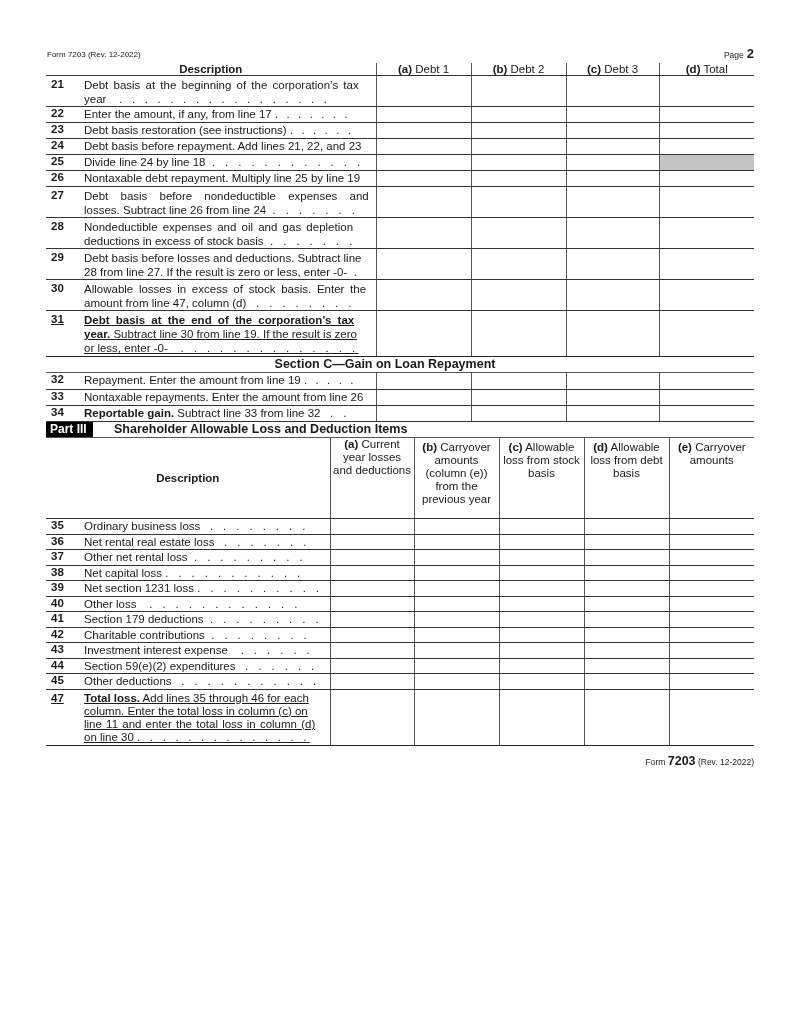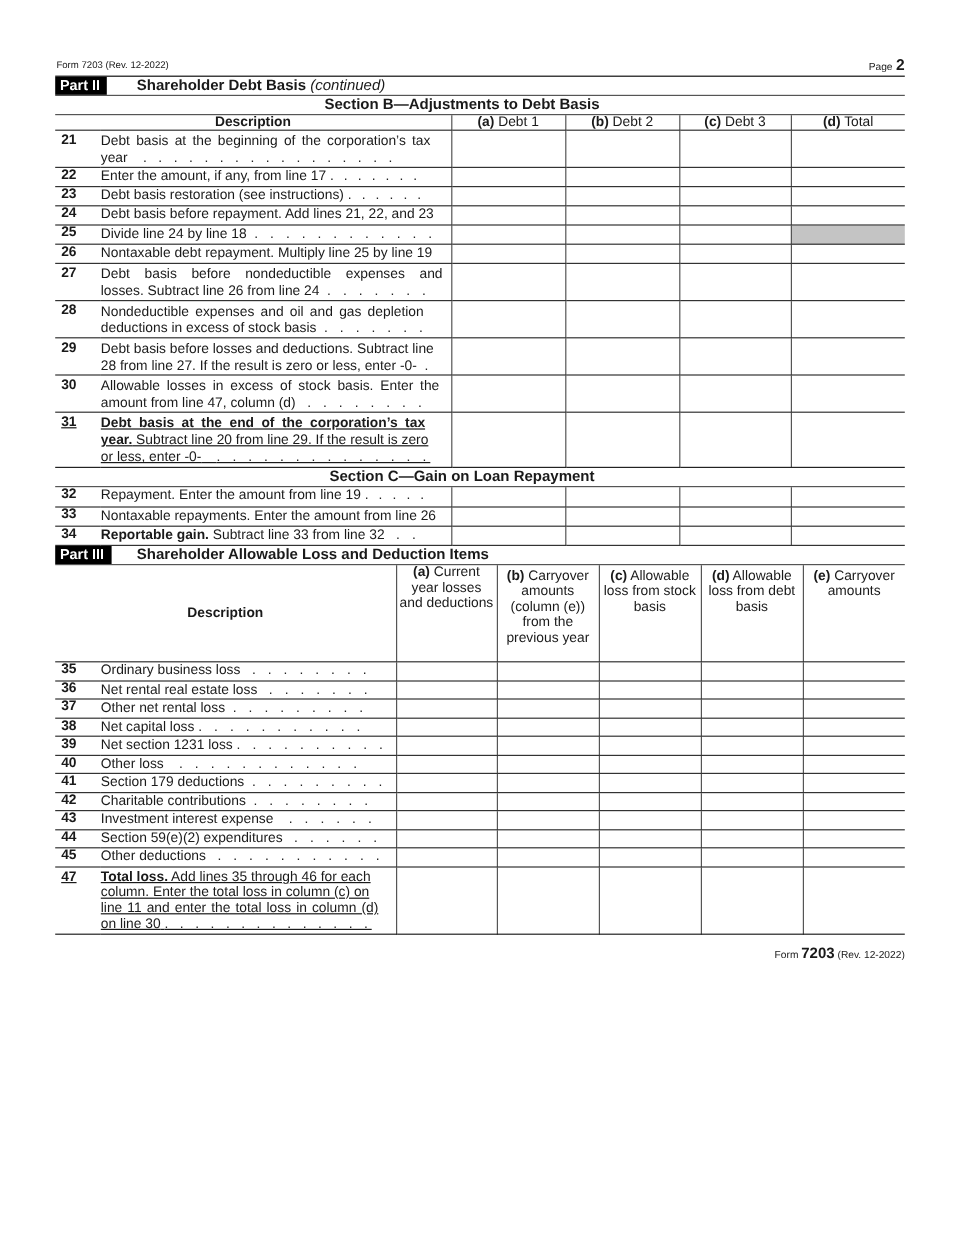--- a/index.html
+++ b/index.html
@@ -33,25 +33,20 @@
 </head>
 <body>
 
 <div class="page">
 
   <div class="hdr">
     <span class="l">Form 7203 (Rev. 12-2022)</span>
     <span class="r"><span>Page</span><b>2</b></span>
   </div>
 
-  <div class="partbar">
-    <span class="tag">Part II</span>
-    <span class="ttl"><span>Shareholder Debt Basis</span> <i>(continued)</i></span>
-  </div>
-  <div class="sechead">Section B—Adjustments to Debt Basis</div>
 
   <table class="grid">
     <colgroup>
       <col style="width:38px">
         <col style="width:292px">
       <col style="width:95px">
         <col style="width:95px">
         <col style="width:93px">
         <col style="width:95px">
     </colgroup>
@@ -168,21 +163,21 @@
       <td></td>
           <td></td>
           <td></td>
           <td class="last"></td>
     </tr>
 
     <tr class="thickbot" style="height:46px">
       <td class="num" style="padding-top:2px">31</td>
       <td class="desc" style="padding-top:2px">
             <div><b style="word-spacing:3px">Debt basis at the end of the corporation’s tax</b></div>
-            <div><b>year.</b><span> Subtract line 20 from line 29. If the result is zero</span></div>
+            <div><b>year.</b><span> Subtract line 30 from line 19. If the result is zero</span></div>
             <div><span>or less, enter -0-</span> &nbsp;&nbsp;&nbsp;<span class="dots" style="letter-spacing:3.4px">. . . . . . . . . . . . . .</span></div>
           </td>
       <td></td>
           <td></td>
           <td></td>
           <td class="last"></td>
     </tr>
   </tbody>
     </table>
 

